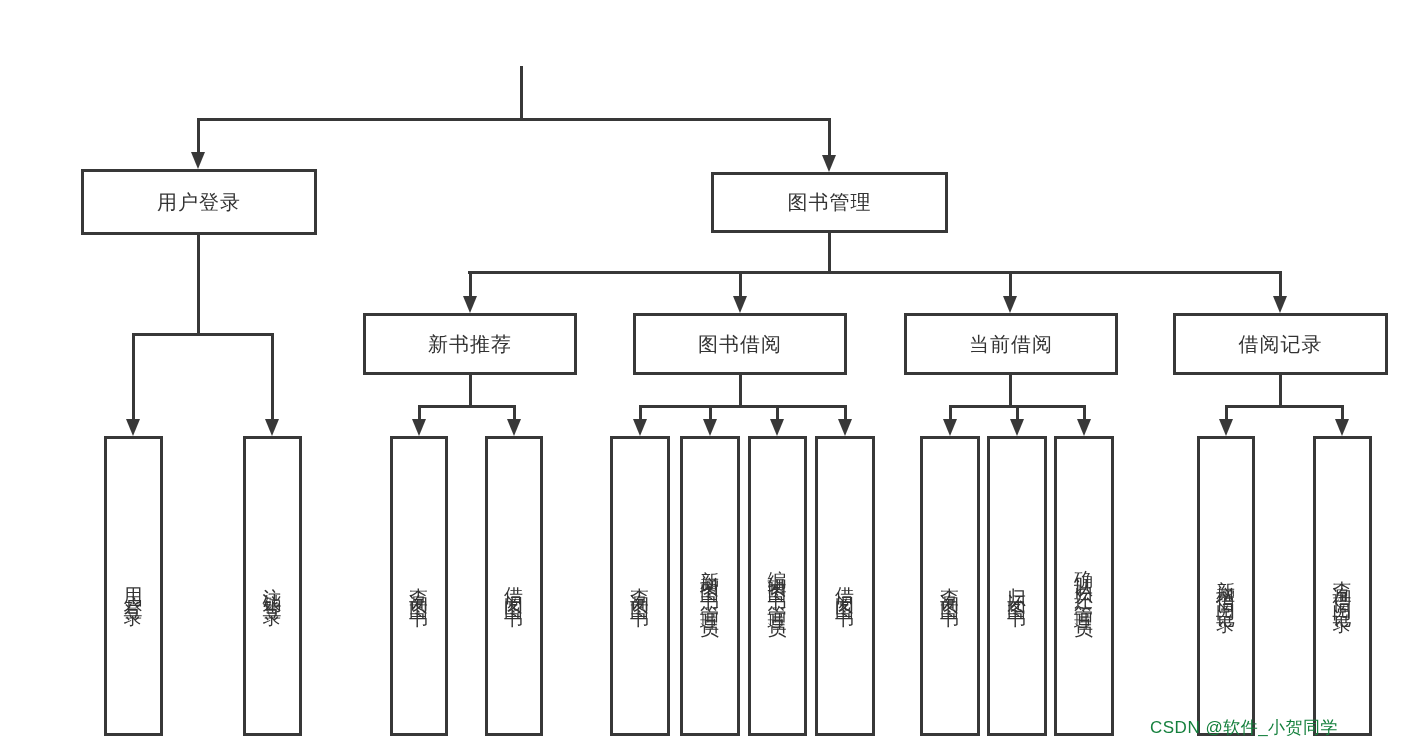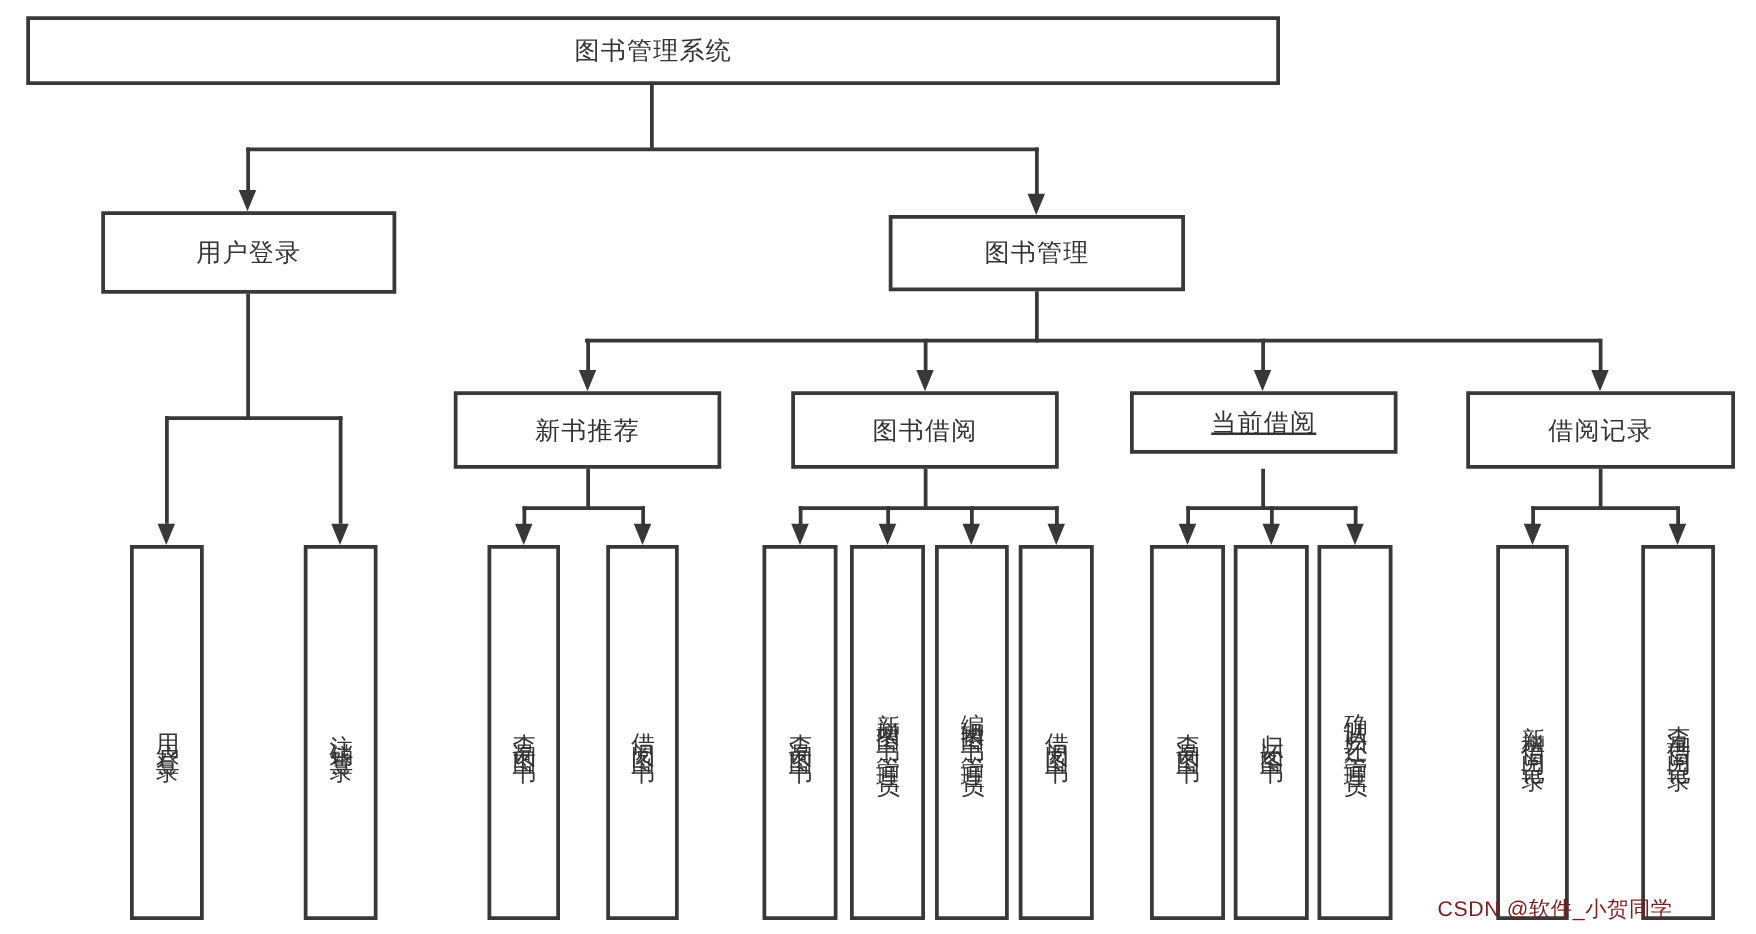--- a/index.html
+++ b/index.html
@@ -42,34 +42,31 @@
     width: 0; height: 0;
     border-left: 7px solid transparent;
     border-right: 7px solid transparent;
     border-top: 17px solid #383838;
   }
   #watermark {
     position: absolute;
     left: 1150px;
     top: 716px;
     font-size: 17px;
-    color: #7f1d1d;
+    color: #15803d;
     white-space: nowrap;
     z-index: 10;
     letter-spacing: 0.5px;
   }
 </style>
 </head>
 <body>
 
 <div id="canvas">
 
-  <div class="box h" style="left:21px; top:13px; width:1003px; height:55px;">
-    <span>图书管理系统</span>
-  </div>
 
   <div class="vline" style="left:520px; top:66px; height:53px;"></div>
   <div class="hline" style="left:197px; top:118px; width:634px;"></div>
   <div class="vline" style="left:197px; top:118px; height:36px;"></div>
   <div class="arrowhead" style="left:191px; top:152px;"></div>
   <div class="vline" style="left:828px; top:118px; height:39px;"></div>
   <div class="arrowhead" style="left:822px; top:155px;"></div>
 
   <div class="box h" style="left:81px; top:169px; width:236px; height:66px;">
     <span>用户登录</span>
@@ -95,21 +92,21 @@
   <div class="arrowhead" style="left:1003px; top:296px;"></div>
   <div class="vline" style="left:1279px; top:271px; height:27px;"></div>
   <div class="arrowhead" style="left:1273px; top:296px;"></div>
 
   <div class="box h" style="left:633px; top:313px; width:214px; height:62px;">
     <span>图书借阅</span>
   </div>
   <div class="box h" style="left:363px; top:313px; width:214px; height:62px;">
     <span>新书推荐</span>
   </div>
-  <div class="box h" style="left:904px; top:313px; width:214px; height:50px;text-decoration:underline;">
+  <div class="box h" style="left:904px; top:313px; width:214px; height:62px;">
     <span>当前借阅</span>
   </div>
   <div class="box h" style="left:1173px; top:313px; width:215px; height:62px;text-align:right;">
     <span>借阅记录</span>
   </div>
 
   <div class="vline" style="left:469px; top:375px; height:33px;"></div>
   <div class="hline" style="left:418px; top:405px; width:98px;"></div>
   <div class="vline" style="left:418px; top:405px; height:16px;"></div>
   <div class="arrowhead" style="left:412px; top:419px;"></div>

